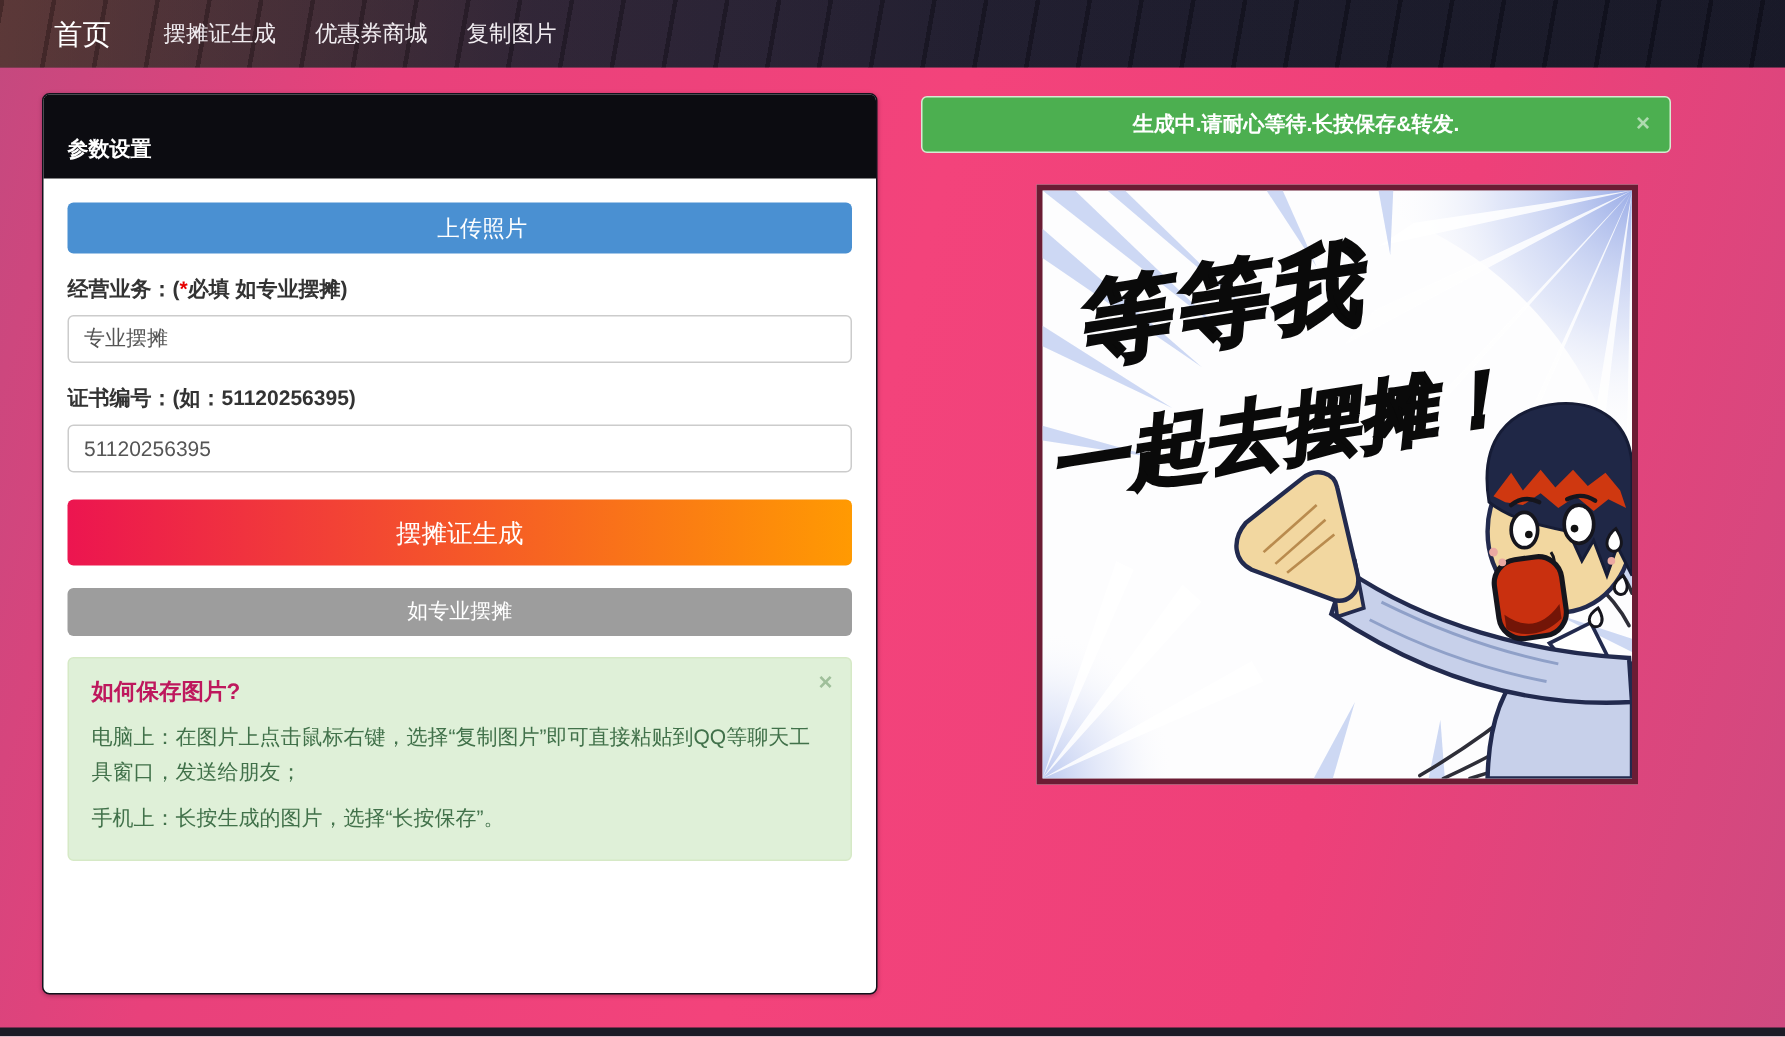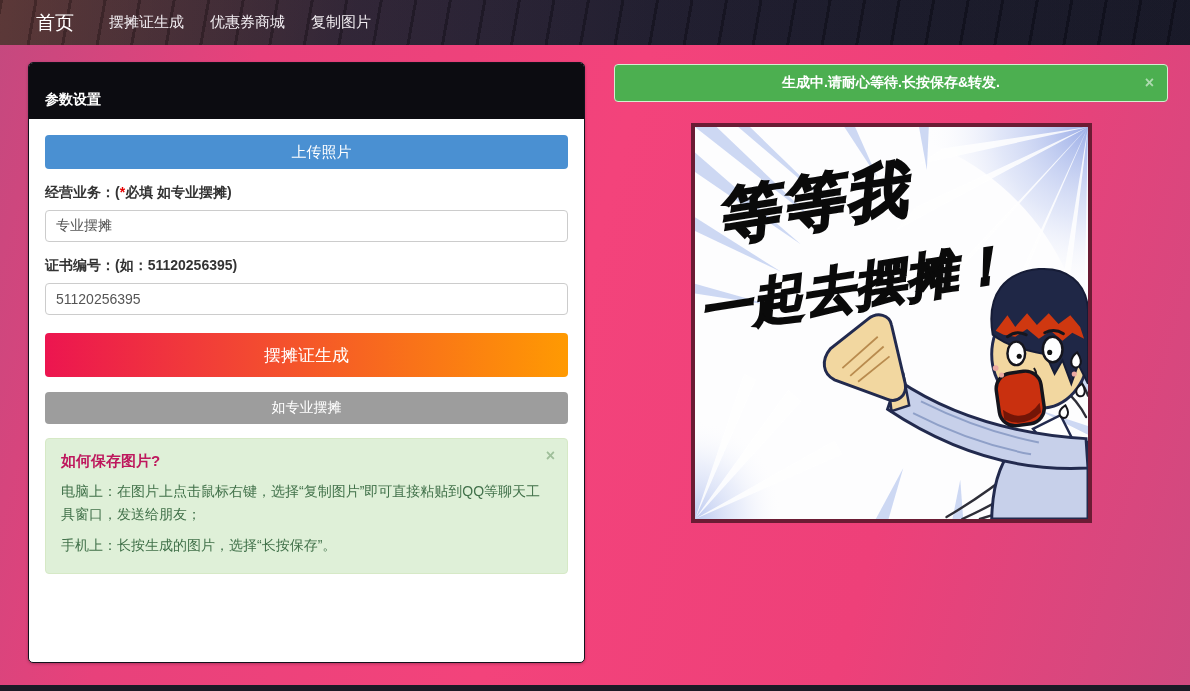--- a/index.html
+++ b/index.html
@@ -51,21 +51,21 @@
     padding:13px 15px 8px;
   }
   .help-box h4 { margin:0 0 9px; font-size:15px; color:#be185d; }
   .help-box p { margin:0 0 8px; font-size:14px; line-height:1.65; color:#41714a; }
   .help-close {
     position:absolute; top:9px; right:12px; color:#9fbf9a; font-weight:bold; font-size:16px;
     cursor:pointer; line-height:1;
   }
   
   .alert-success {
-    position:absolute; left:614px; top:64px; width:554px; height:38px;
+    position:absolute; left:614px; top:64px; width:500px; height:38px;
     background:#4caf50; border:1px solid #d6ecd2; border-radius:4px;
     color:#fff; font-weight:bold; font-size:14px;
     display:flex; align-items:center; justify-content:center;text-align:center;
   }
   .alert-close {
     position:absolute; right:13px; top:50%; transform:translateY(-50%);
     color:rgba(255,255,255,.55); font-weight:bold; font-size:16px; cursor:pointer; line-height:1;
   }
   .comic {
     position:absolute; left:691px; top:123px; width:401px; height:400px;

